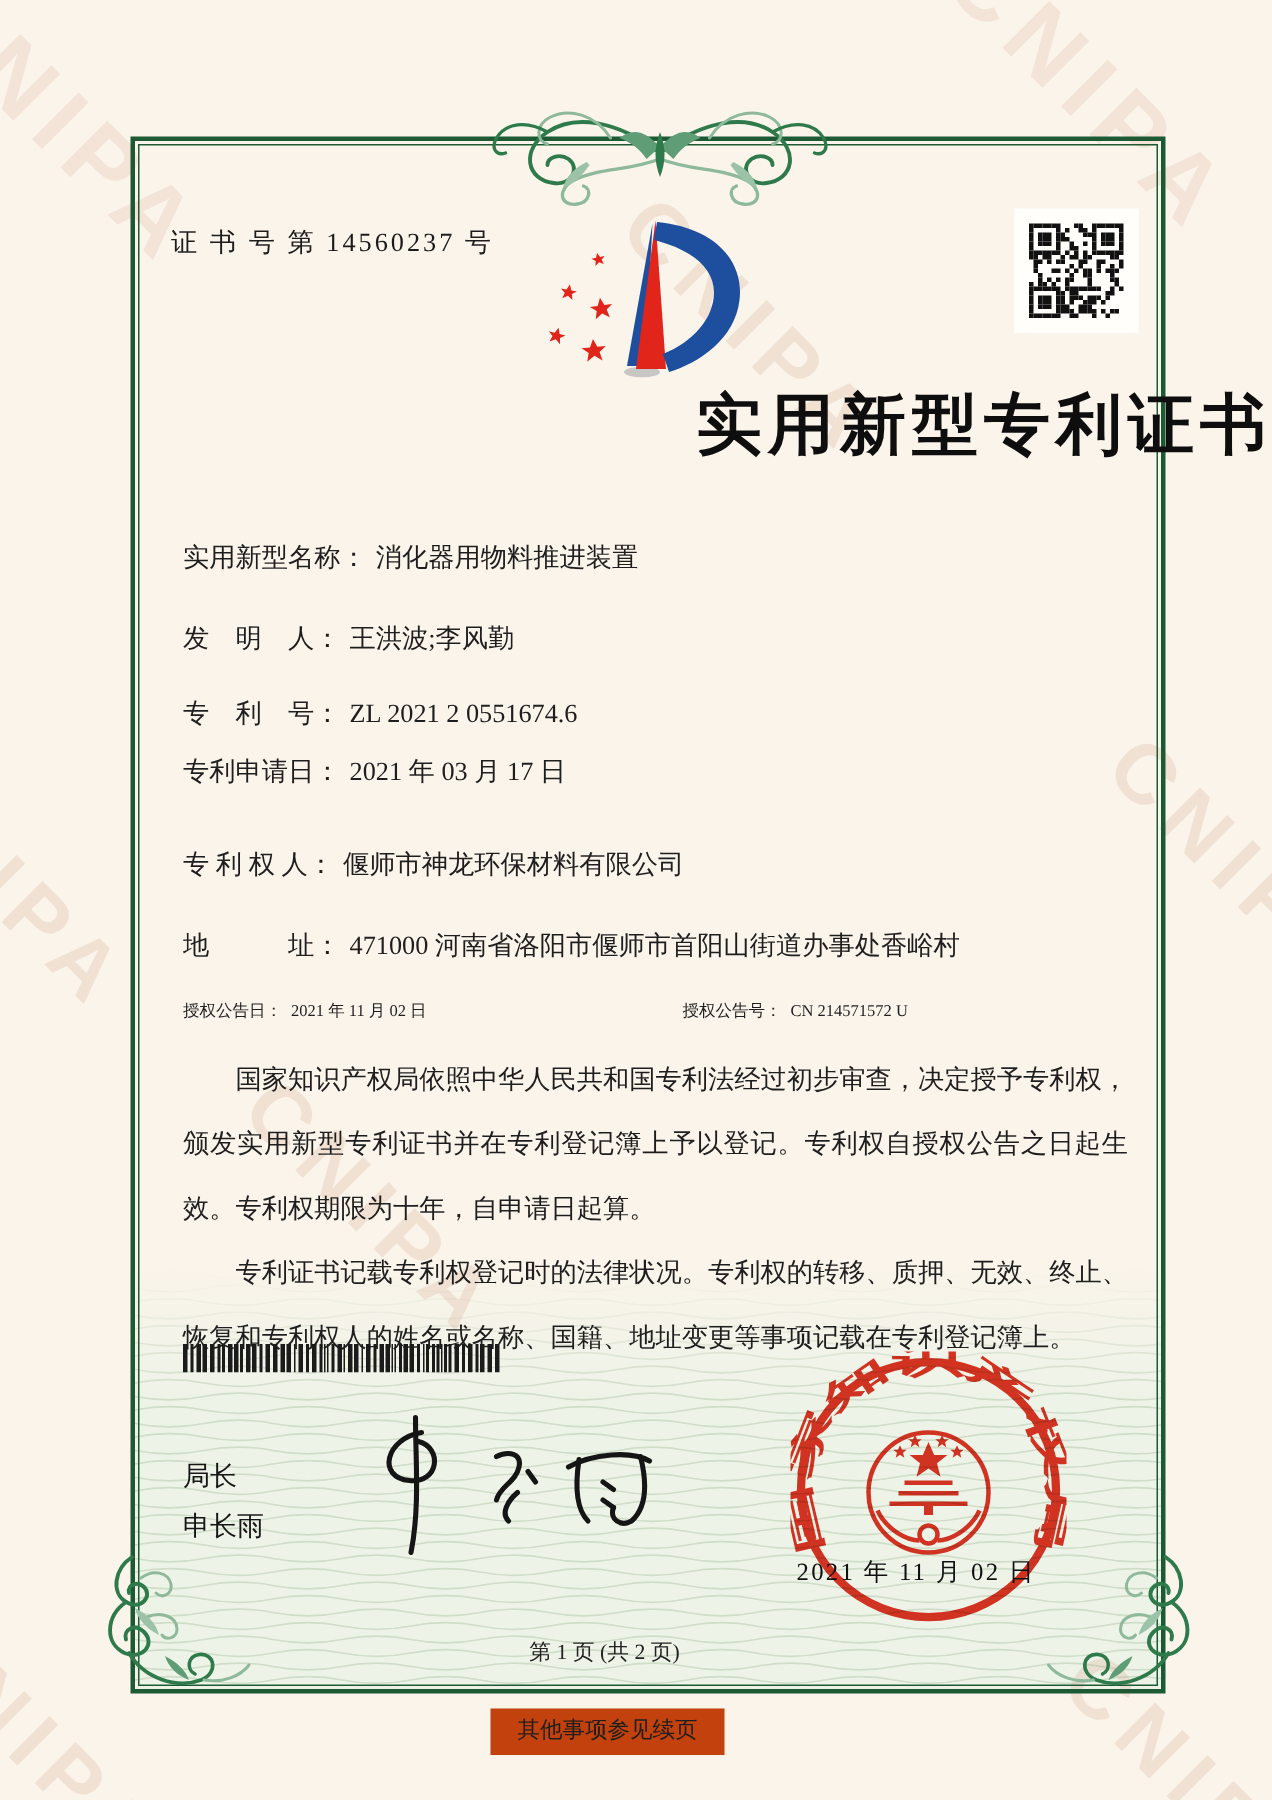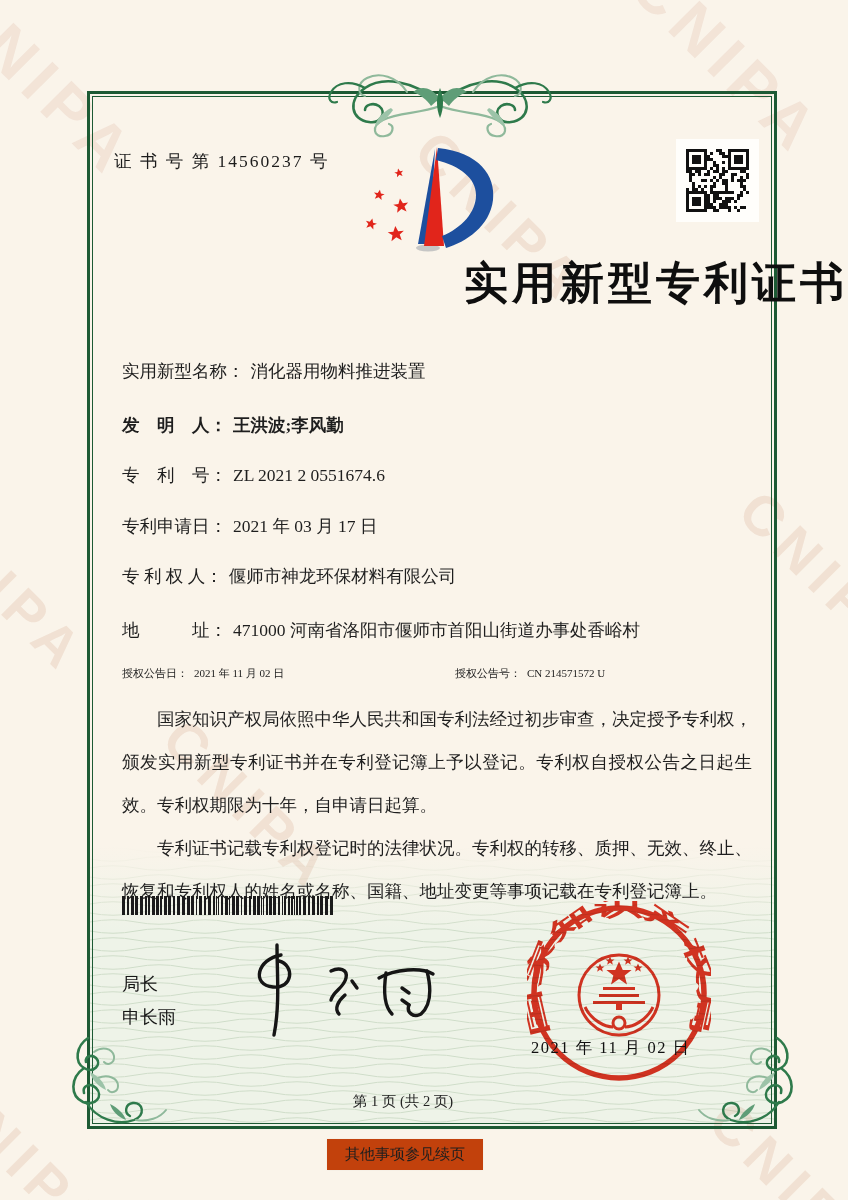--- a/index.html
+++ b/index.html
@@ -383,27 +383,27 @@
       <use href="#lstar" transform="translate(13,84) scale(0.95) rotate(14)"></use>
       <use href="#lstar" transform="translate(38,94) scale(1.35) rotate(-5)"></use>
     </g>
   </svg>
 
   <div class="title">实用新型专利证书</div>
 
   <div class="row" style="top:359px;">
     <span class="flabel">实用新型名称：</span><span class="fvalue">消化器用物料推进装置</span>
   </div>
-  <div class="row" style="top:413px;font-weight:bold;">
+  <div class="row" style="top:413px;">
     <span class="flabel">发　明　人：</span><span class="fvalue">王洪波;李风勤</span>
   </div>
   <div class="row" style="top:463px;">
     <span class="flabel">专　利　号：</span><span class="fvalue">ZL 2021 2 0551674.6</span>
   </div>
-  <div class="row" style="top:514px;">
+  <div class="row" style="top:502px;">
     <span class="flabel">专利申请日：</span><span class="fvalue">2021 年 03 月 17 日</span>
   </div>
   <div class="row" style="top:564px;">
     <span class="flabel">专 利 权 人：</span><span class="fvalue">偃师市神龙环保材料有限公司</span>
   </div>
   <div class="row" style="top:618px;">
     <span class="flabel">地　　　址：</span><span class="fvalue">471000 河南省洛阳市偃师市首阳山街道办事处香峪村</span>
   </div>
 
   <div class="grant">

